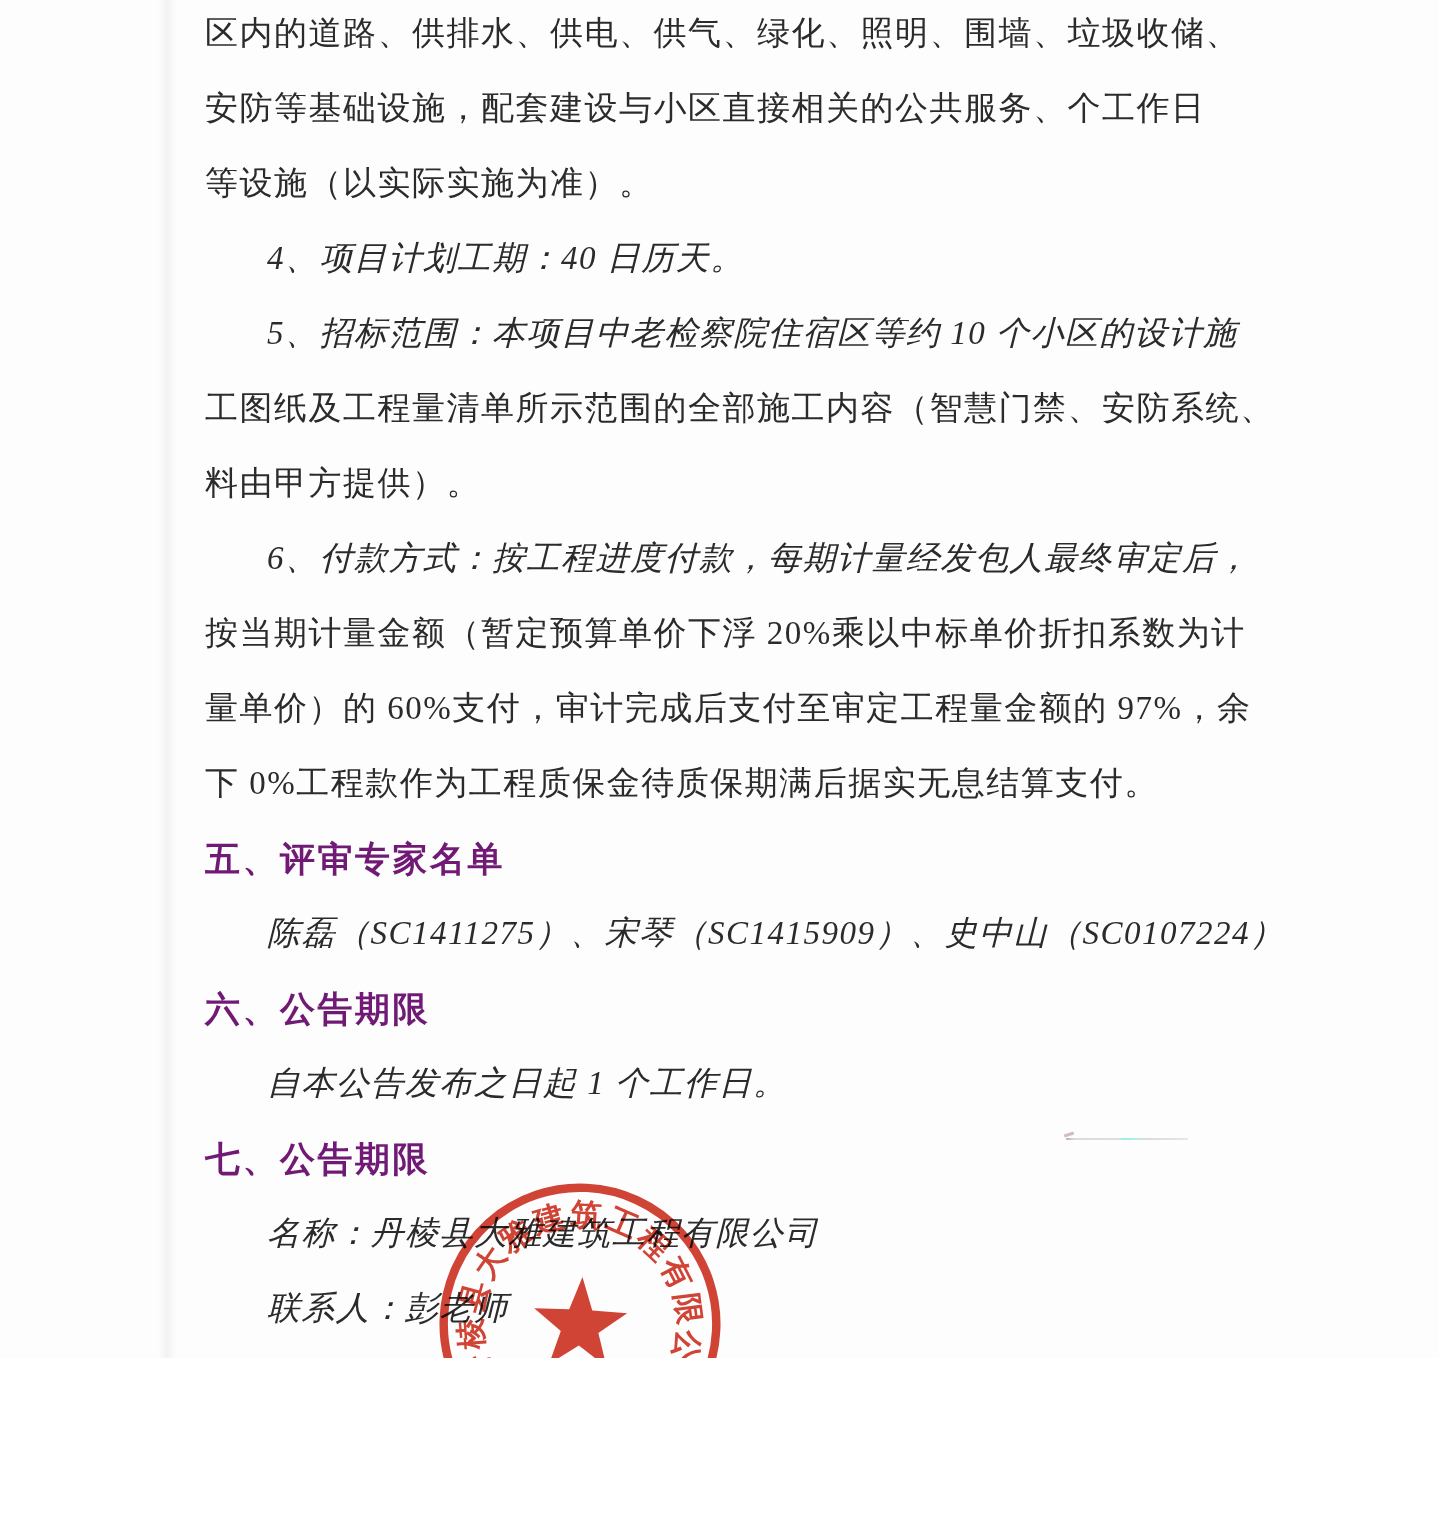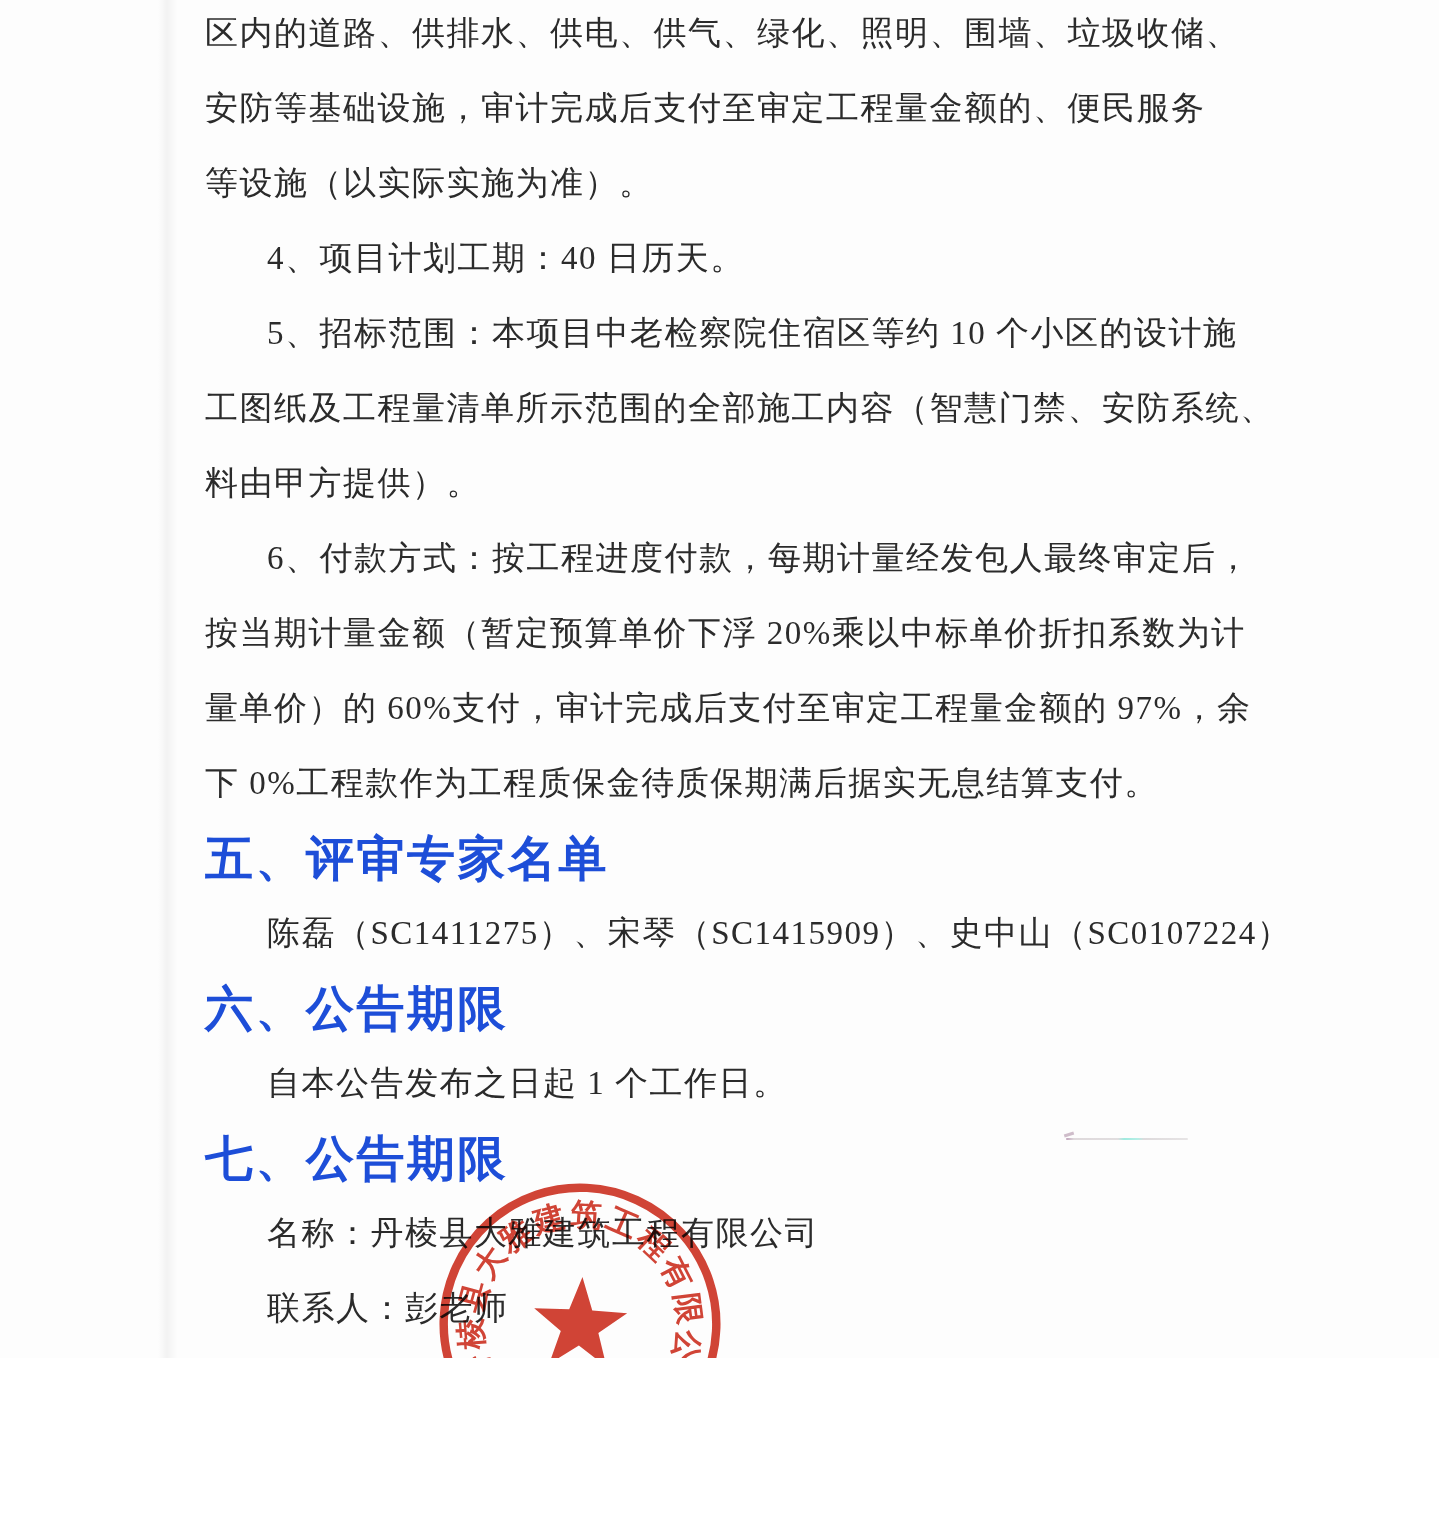--- a/index.html
+++ b/index.html
@@ -35,27 +35,28 @@
   .line {
     height: 75px;
     line-height: 75px;
     padding-left: 205px;
     white-space: nowrap;
     font-size: 33px;
     letter-spacing: 1.5px;
   }
   .line.indent {
     padding-left: 267px;
+    font-style: italic;
   }
   .line.heading {
     font-family: "Liberation Sans", "DejaVu Sans", sans-serif;
     font-weight: 700;
-    font-size: 48px;
+    font-size: 35px;
     letter-spacing: 2.5px;
-    color: #1d4ed8;
+    color: #701a75;
   }
   .stamp {
     position: absolute;
     left: 439px;
     top: 1183px;
     width: 282px;
     height: 282px;
     mix-blend-mode: multiply;
     opacity: 0.93;
     transform: rotate(3deg);
@@ -101,21 +102,21 @@
 </style>
 </head>
 <body>
 
 <div class="page">
 
   <div class="gutter-shadow"></div>
 
   <div class="doc">
     <div class="line">区内的道路、供排水、供电、供气、绿化、照明、围墙、垃圾收储、</div>
-    <div class="line">安防等基础设施，审计完成后支付至审定工程量金额的、便民服务</div>
+    <div class="line">安防等基础设施，配套建设与小区直接相关的公共服务、个工作日</div>
     <div class="line">等设施（以实际实施为准）。</div>
     <div class="line indent">4、项目计划工期：40 日历天。</div>
     <div class="line indent">5、招标范围：本项目中老检察院住宿区等约 10 个小区的设计施</div>
     <div class="line">工图纸及工程量清单所示范围的全部施工内容（智慧门禁、安防系统、</div>
     <div class="line">料由甲方提供）。</div>
     <div class="line indent">6、付款方式：按工程进度付款，每期计量经发包人最终审定后，</div>
     <div class="line">按当期计量金额（暂定预算单价下浮 20%乘以中标单价折扣系数为计</div>
     <div class="line">量单价）的 60%支付，审计完成后支付至审定工程量金额的 97%，余</div>
     <div class="line">下 0%工程款作为工程质保金待质保期满后据实无息结算支付。</div>
     <div class="line heading">五、评审专家名单</div>

